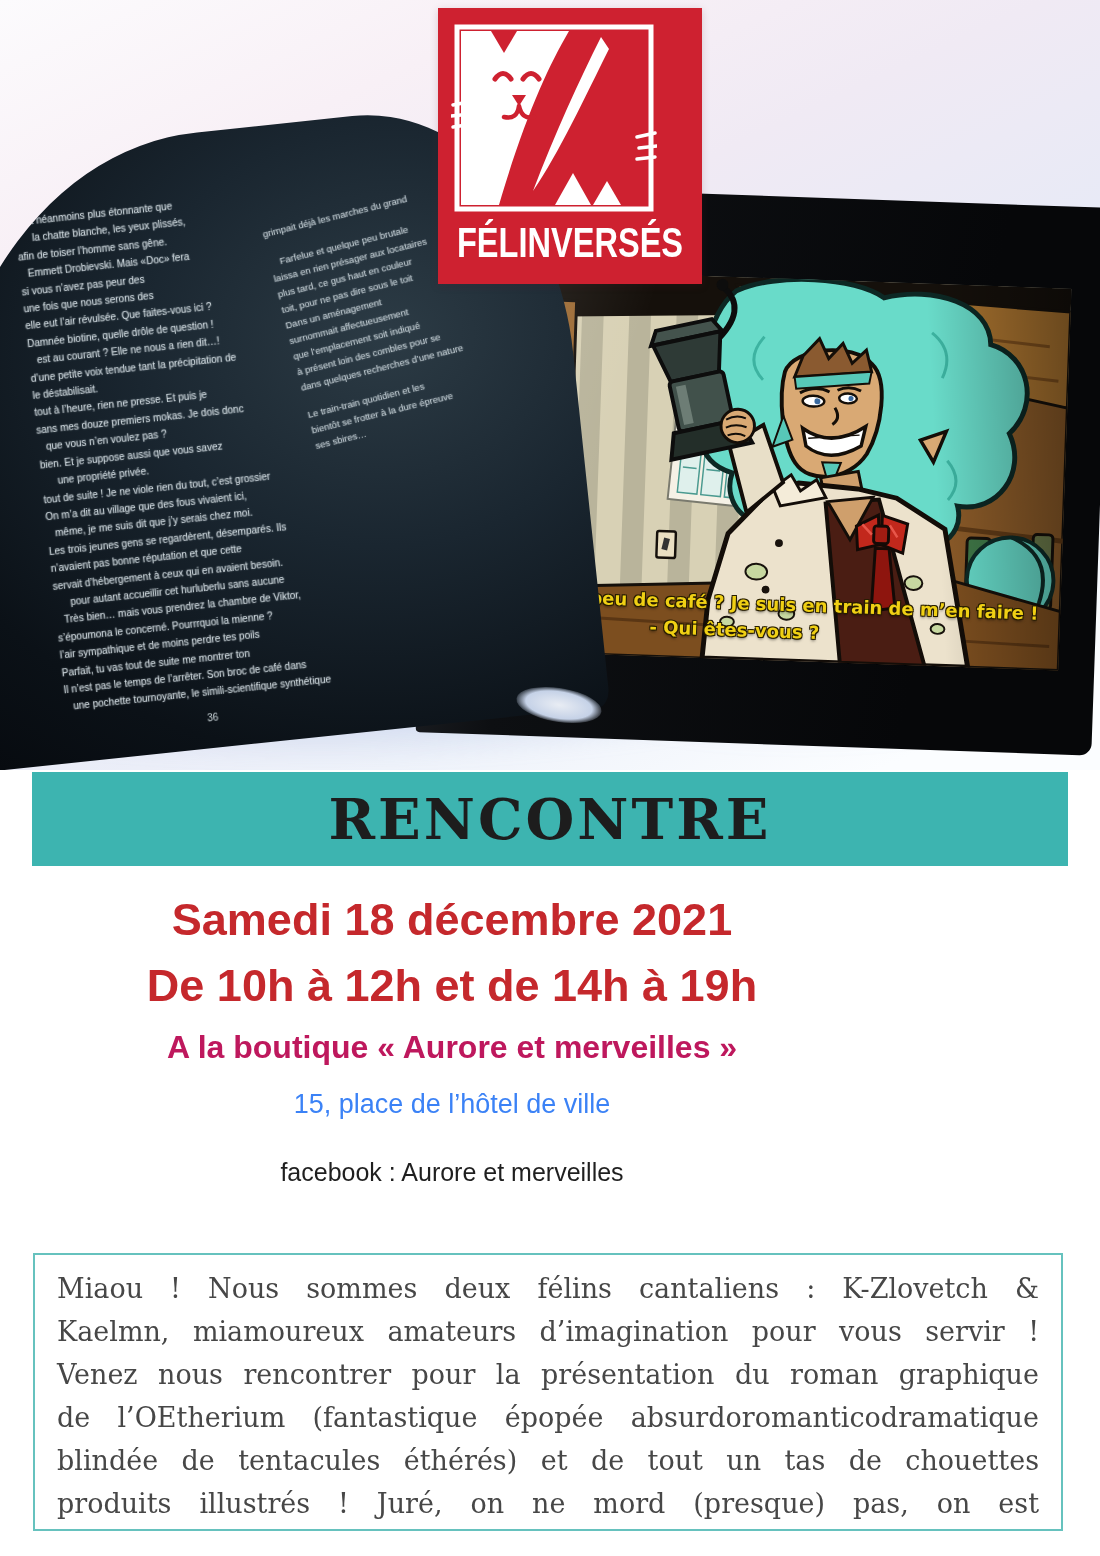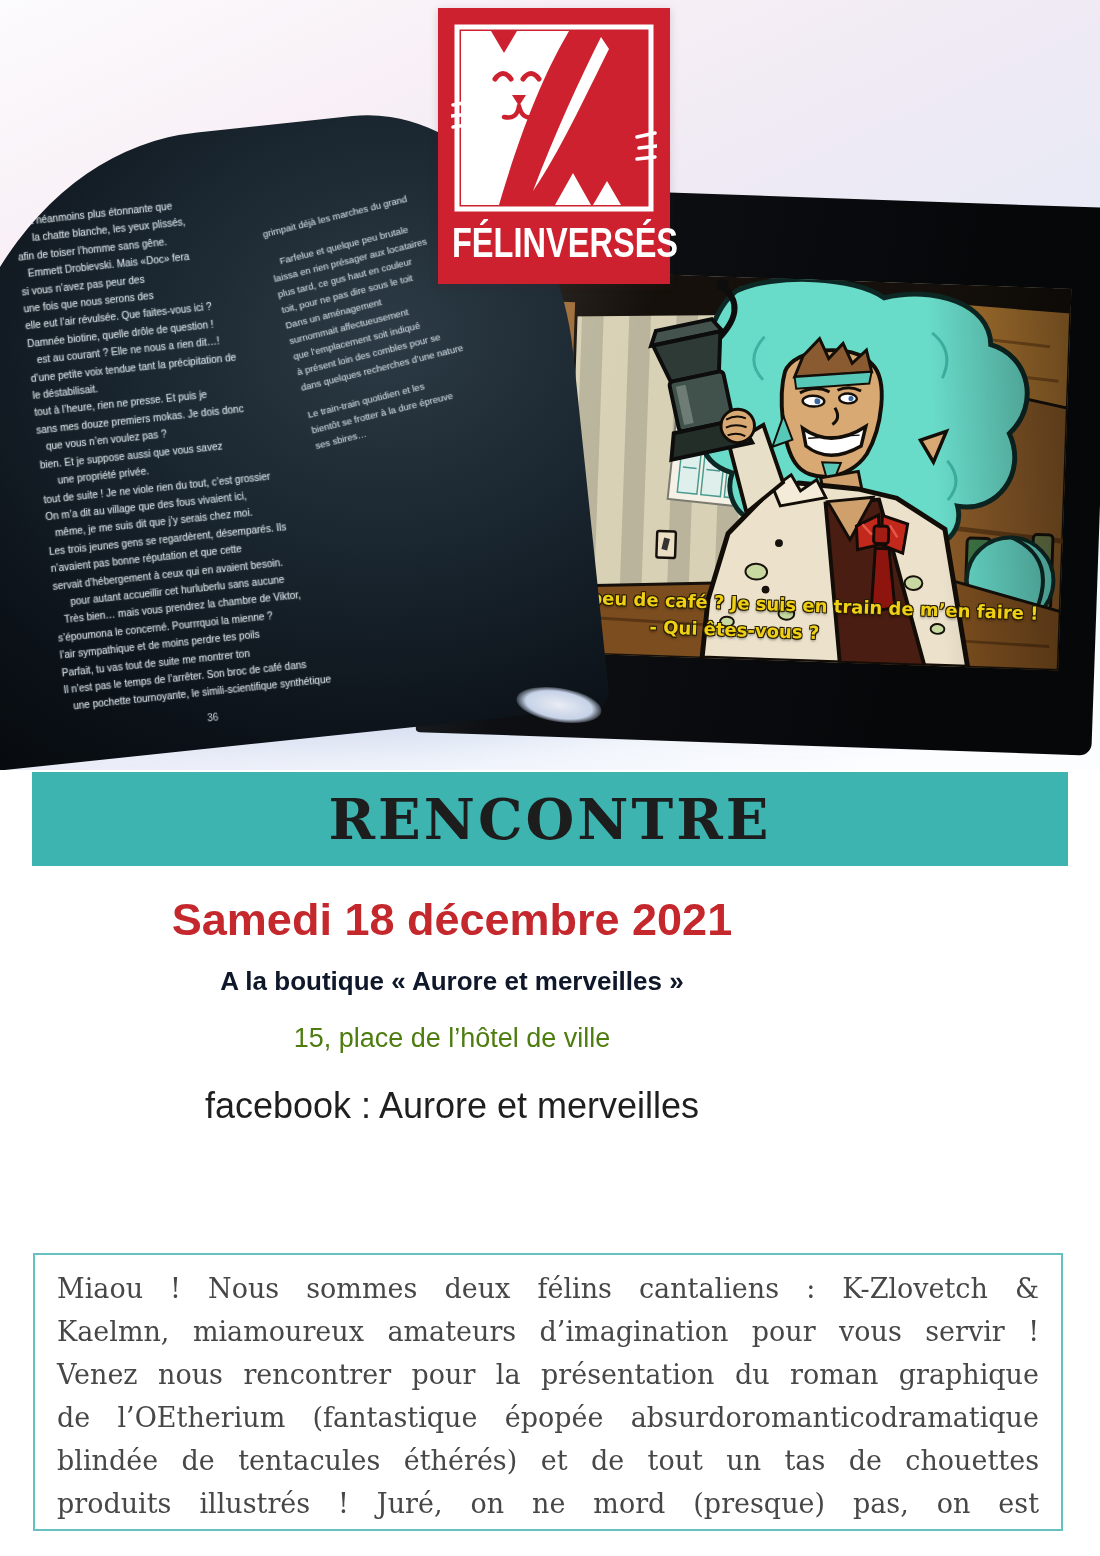--- a/index.html
+++ b/index.html
@@ -40,39 +40,39 @@
                linear-gradient(265deg,rgba(0,0,0,.38),rgba(0,0,0,0) 22%);}
   .subs{position:absolute;left:0;right:46px;bottom:100px;z-index:6;text-align:center;
     font-family:"DejaVu Sans",sans-serif;font-weight:bold;font-size:18px;line-height:27px;color:#f0d014;
     text-shadow:-1px -1px 0 #271d00,1px -1px 0 #271d00,-1px 1px 0 #271d00,1px 1px 0 #271d00,0 2px 3px rgba(0,0,0,.55);}
   .page-sliver{position:absolute;left:516px;top:688px;width:86px;height:34px;z-index:4;
     background:radial-gradient(ellipse at 50% 50%,#f4f8ff 0%,#cfdcf2 55%,transparent 75%);
     border-radius:50%;transform:rotate(9deg);opacity:.95;}
 
   
   .logo{position:absolute;left:438px;top:8px;width:232px;height:276px;background:#ce2130;z-index:10;
-    box-shadow:0 2px 8px rgba(90,30,40,.18);}
+    box-shadow:0 2px 8px rgba(90,30,40,.18);padding-left:32px;}
   .logo-art{position:absolute;left:13px;top:13px;width:206px;height:194px;}
   .logo-art svg{width:100%;height:100%;display:block;}
   .logo-name{position:absolute;left:0;right:0;top:214px;text-align:center;color:#ffffff;
     font-size:37px;font-weight:bold;letter-spacing:0px;transform:scaleX(.88) scaleY(1.14);}
 
   
   .banner{position:absolute;left:32px;top:772px;width:1036px;height:94px;background:#3db4b0;
     display:flex;align-items:center;justify-content:center;gap:24px;
     font-family:"DejaVu Serif",serif;font-weight:bold;color:#1d1d1d;}
   .banner .w1{font-size:56px;letter-spacing:3px;}
   .banner .w2{font-size:46px;letter-spacing:1px;word-spacing:18px;}
 
   
   .details{position:absolute;left:0;top:896px;width:904px;text-align:center;}
   .d-date,.d-hours{font-size:45px;font-weight:bold;color:#c5282c;line-height:48px;margin:0 0 18px 0;}
-  .d-venue{font-size:26px;font-weight:bold;color:#0f172a;line-height:38px;margin:0 0 20px 0;}
-  .d-addr{font-size:27px;color:#4d7c0f;line-height:37px;}
-  .d-fb{font-size:36px;color:#1f1f1f;line-height:30px;margin-top:34px;}
+  .d-venue{font-size:32px;font-weight:bold;color:#be185d;line-height:38px;margin:0 0 20px 0;}
+  .d-addr{font-size:27px;color:#3b82f6;line-height:37px;}
+  .d-fb{font-size:25px;color:#1f1f1f;line-height:30px;margin-top:34px;}
 
   
   .about{position:absolute;left:33px;top:1253px;width:1030px;height:278px;box-sizing:border-box;
     border:2px solid #66c2be;padding:12px 22px 0 22px;
     font-family:"DejaVu Serif",serif;font-size:27px;line-height:43px;color:#474747;
     text-align:justify;word-spacing:7px;overflow:hidden;}
 </style>
 </head>
 <body>
 
@@ -317,20 +317,21 @@
       <div class="logo-name">FÉLINVERSÉS</div>
     </div>
   </div>
 
   <div class="banner">
     <span class="w1">RENCONTRE</span>
   </div>
 
   <div class="details">
     <div class="d-date">Samedi 18 décembre 2021</div>
+    <div class="d-hours">De 10h à 12h et de 14h à 19h</div>
     <div class="d-venue">A la boutique « Aurore et merveilles »</div>
     <div class="d-addr">15, place de l’hôtel de ville</div>
     <div class="d-fb">facebook : Aurore et merveilles</div>
   </div>
 
   <div class="about">
     <span>Miaou ! Nous sommes deux félins cantaliens : K-Zlovetch &amp; Kaelmn, miamoureux amateurs d’imagination pour vous servir ! Venez nous rencontrer pour la présentation du roman graphique de l’OEtherium (fantastique épopée absurdoromanticodramatique blindée de tentacules éthérés) et de tout un tas de chouettes produits illustrés ! Juré, on ne mord (presque) pas, on est mignons et on aime les cookies…</span>
   </div>
 
 </div>

